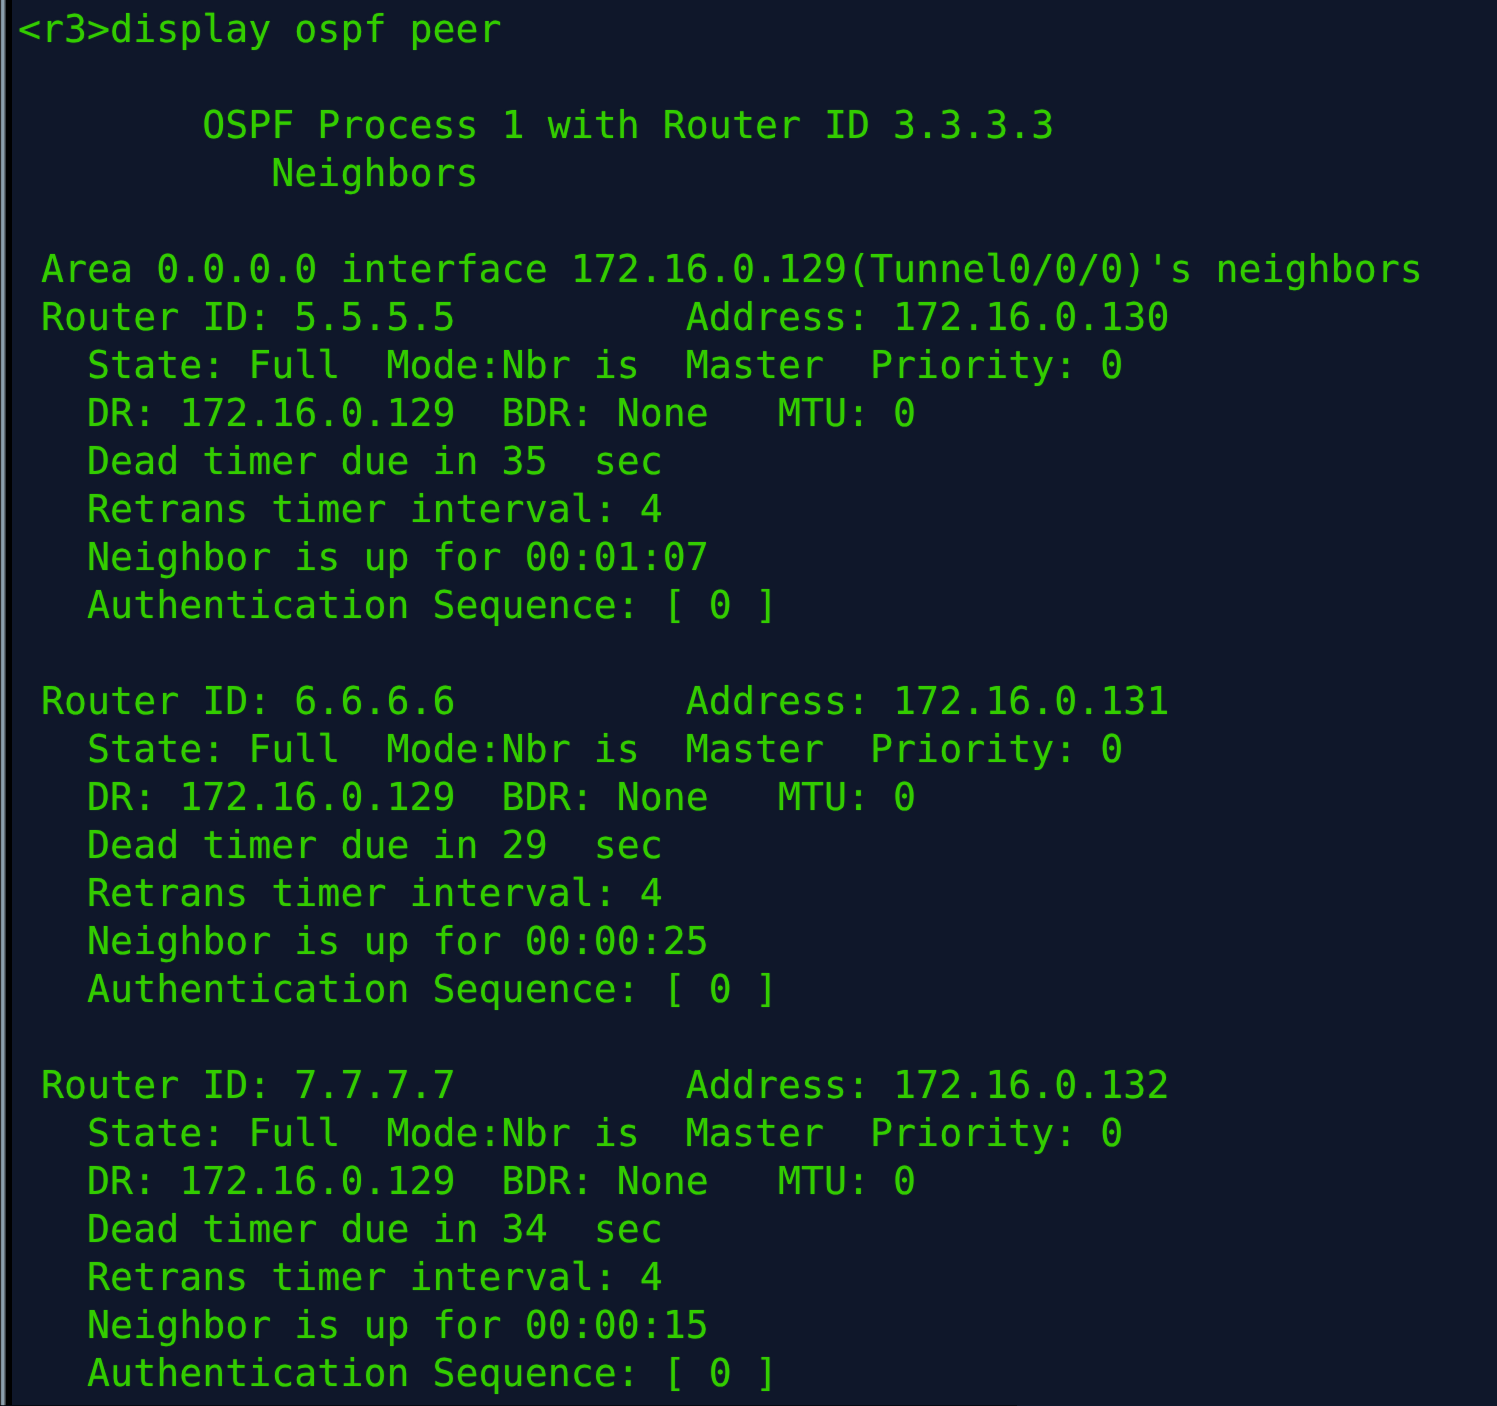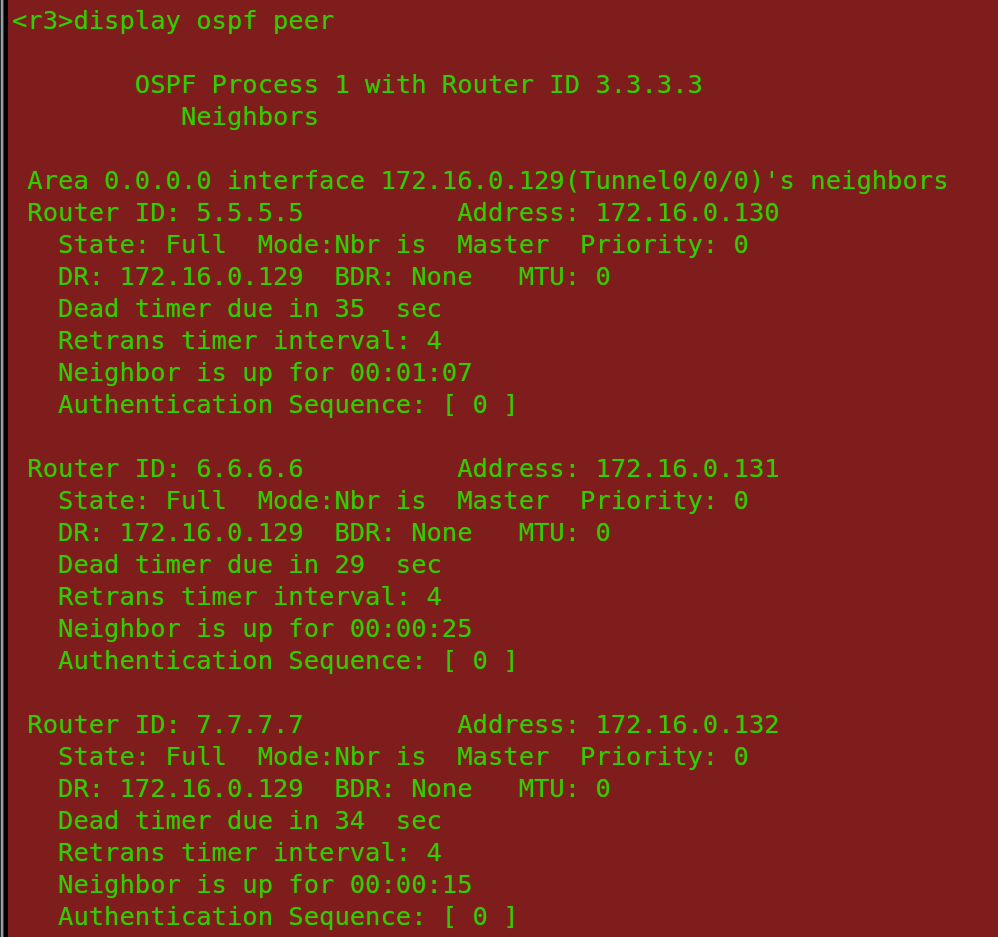--- a/index.html
+++ b/index.html
@@ -6,21 +6,21 @@
   html, body {
     margin: 0;
     padding: 0;
     background: #000000;
   }
 
   #terminal-window {
     position: relative;
     width: 998px;
     height: 937px;
-    background: #7f1d1d;
+    background: #0f172a;
     overflow: hidden;
     box-sizing: border-box;
   }
 
   
   #scrollbar {
     position: absolute;
     left: 0;
     top: 0;
     width: 8px;

